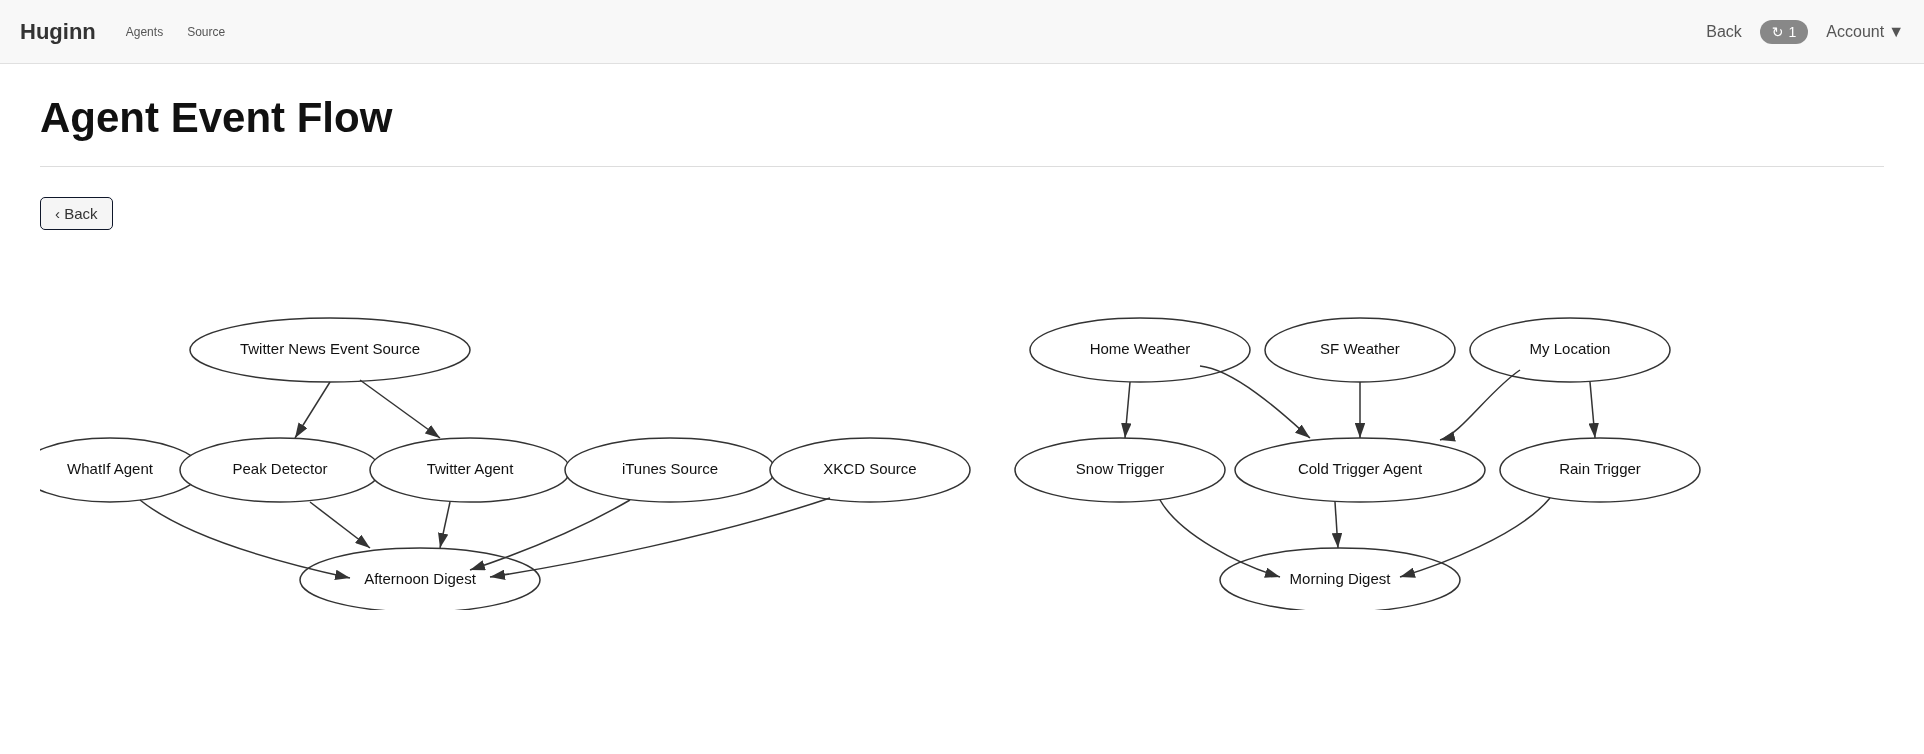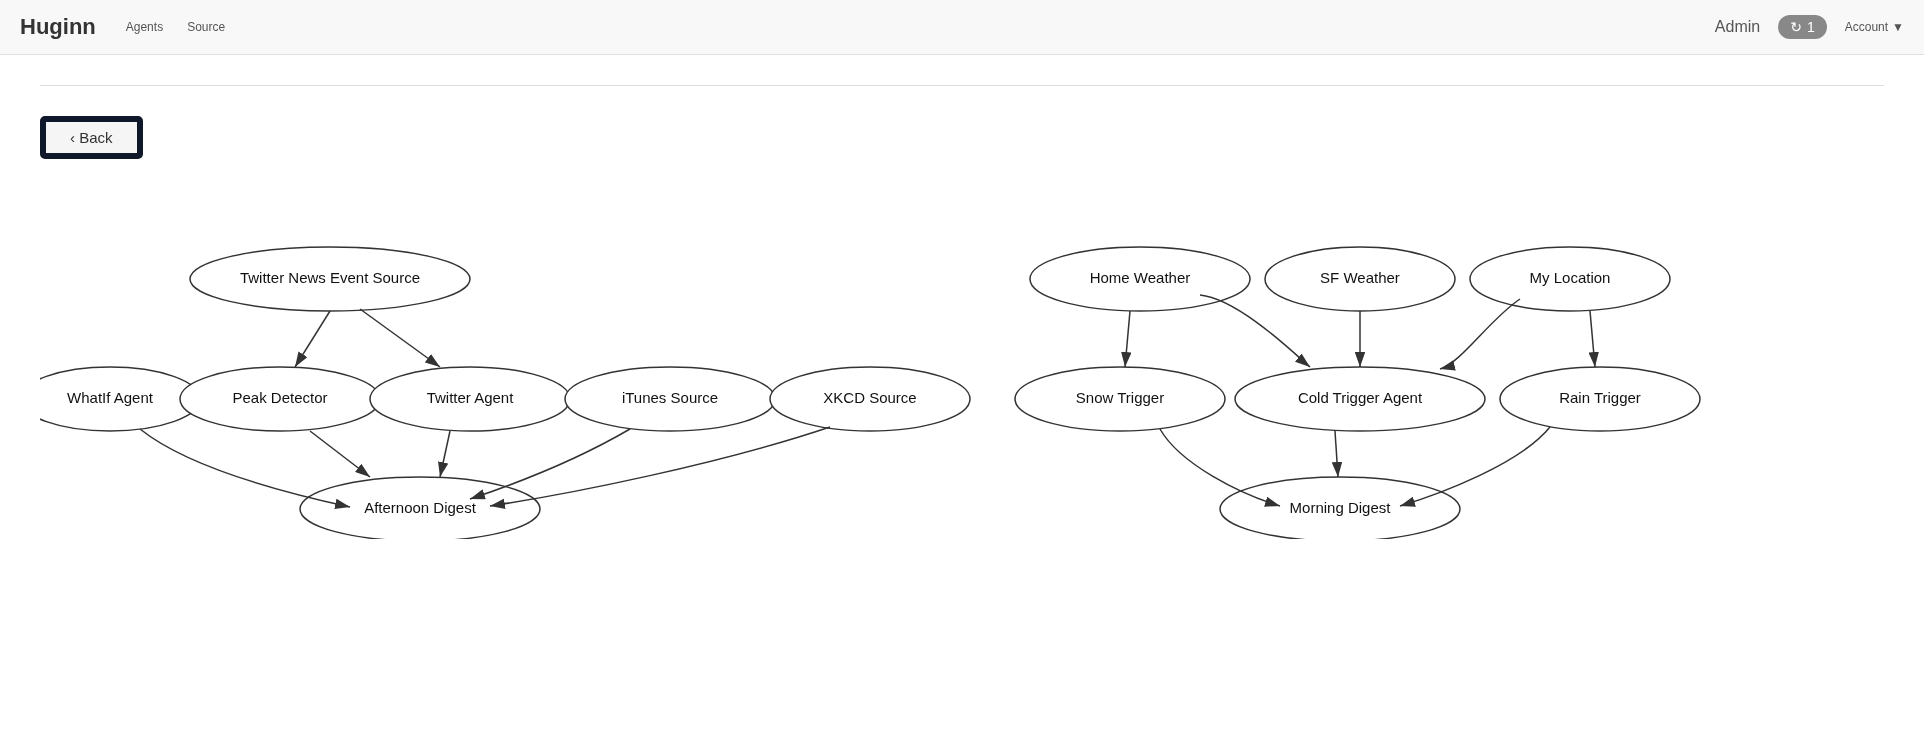--- a/index.html
+++ b/index.html
@@ -2,21 +2,21 @@
 <html><head>
   <meta charset="utf-8">
   <style>
     * { box-sizing: border-box; margin: 0; padding: 0; }
     body { font-family: -apple-system, BlinkMacSystemFont, 'Helvetica Neue', Arial, sans-serif; background: #fff; color: #333; }
 
     
     .navbar {
       display: flex;
       align-items: center;
-      height: 55px;
+      height: 64px;
       background: #f8f8f8;
       border-bottom: 1px solid #e0e0e0;
       padding: 0 20px;
     }
     .navbar-brand {
       font-size: 22px;
       font-weight: 600;
       color: #333;
       margin-right: 30px;
       text-decoration: none;
@@ -45,21 +45,21 @@
       padding: 4px 12px;
       font-size: 14px;
       display: flex;
       align-items: center;
       gap: 5px;
     }
     .badge-refresh .refresh-icon {
       font-size: 14px;
     }
     .navbar-account {
-      font-size: 12px;
+      font-size: 16px;
       color: #555;
       cursor: pointer;
       display: flex;
       align-items: center;
       gap: 4px;
     }
 
     
     .main-content {
       padding: 30px 40px;
@@ -72,22 +72,22 @@
     }
     .divider {
       border: none;
       border-top: 1px solid #ddd;
       margin-bottom: 30px;
     }
     .back-btn {
       display: inline-flex;
       align-items: center;
       gap: 6px;
-      padding: 7px 24px;
-      border: 6px solid #0f172a;
+      padding: 7px 14px;
+      border: 1px solid #0f172a;
       border-radius: 5px;
       background: #f5f5f5;
       font-size: 15px;
       cursor: pointer;
       color: #333;
       margin-bottom: 40px;
     }
 
     
     .flow-container {
@@ -119,33 +119,34 @@
     }
   </style>
 </head>
 <body>
 
 <nav class="navbar">
   <a class="navbar-brand">Huginn</a>
   <a class="navbar-link">Agents</a>
   <a class="navbar-link">Source</a>
   <div class="navbar-right">
-    <span class="navbar-admin">Admin</span>
+    <span class="navbar-admin">Back</span>
     <div class="badge-refresh">
       <span class="refresh-icon">↻</span>
       <span>1</span>
     </div>
     <div class="navbar-account">
       <span>Account</span>
       <span>▼</span>
     </div>
   </div>
 </nav>
 
 <div class="main-content">
+  <h1 class="page-title">Agent Event Flow</h1>
   <hr class="divider">
   <button class="back-btn">‹ Back</button>
 
   
   <div class="flow-container">
     <svg class="flow-diagram" viewBox="0 0 1840 340">
       <defs>
         <marker id="arrowhead" markerWidth="10" markerHeight="7" refX="10" refY="3.5" orient="auto">
           <polygon points="0 0, 10 3.5, 0 7" fill="#333"></polygon>
         </marker>

